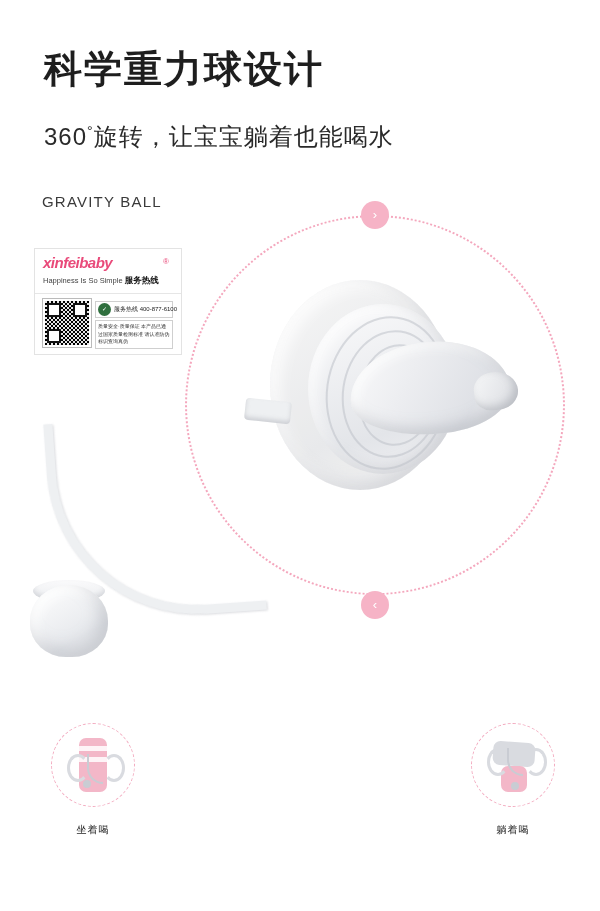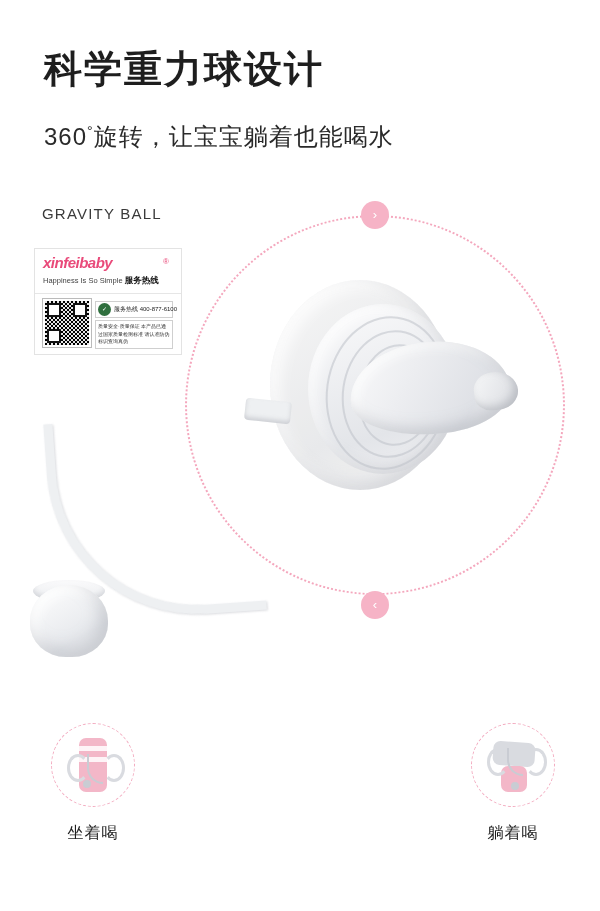--- a/index.html
+++ b/index.html
@@ -52,21 +52,21 @@
   }
   .subline .deg {
     font-size: 14px;
     vertical-align: super;
   }
 
   
   .gravity-label {
     position: absolute;
     left: 42px;
-    top: 205px;
+    top: 193px;
     font-size: 15px;
     letter-spacing: 1.2px;
     color: #3a3a3a;
   }
 
   
   .brand-card {
     position: absolute;
     left: 34px;
     top: 248px;
@@ -323,21 +323,21 @@
   .feature .cap {
     position: absolute;
     left: 50%;
     top: 50%;
     transform: translate(-50%, -50%);
     width: 56px;
     height: 58px;
   }
   .feature .lbl {
     margin-top: 16px;
-    font-size: 16px;
+    font-size: 10px;
     color: #1f1f1f;
     letter-spacing: 1px;
   }
   .f1 { left: 38px; top: 8px; }
   .f2 { left: 178px; top: 8px; }
   .f3 { left: 318px; top: 8px; }
   .f4 { left: 458px; top: 8px; }
 
   
   .b-body {

